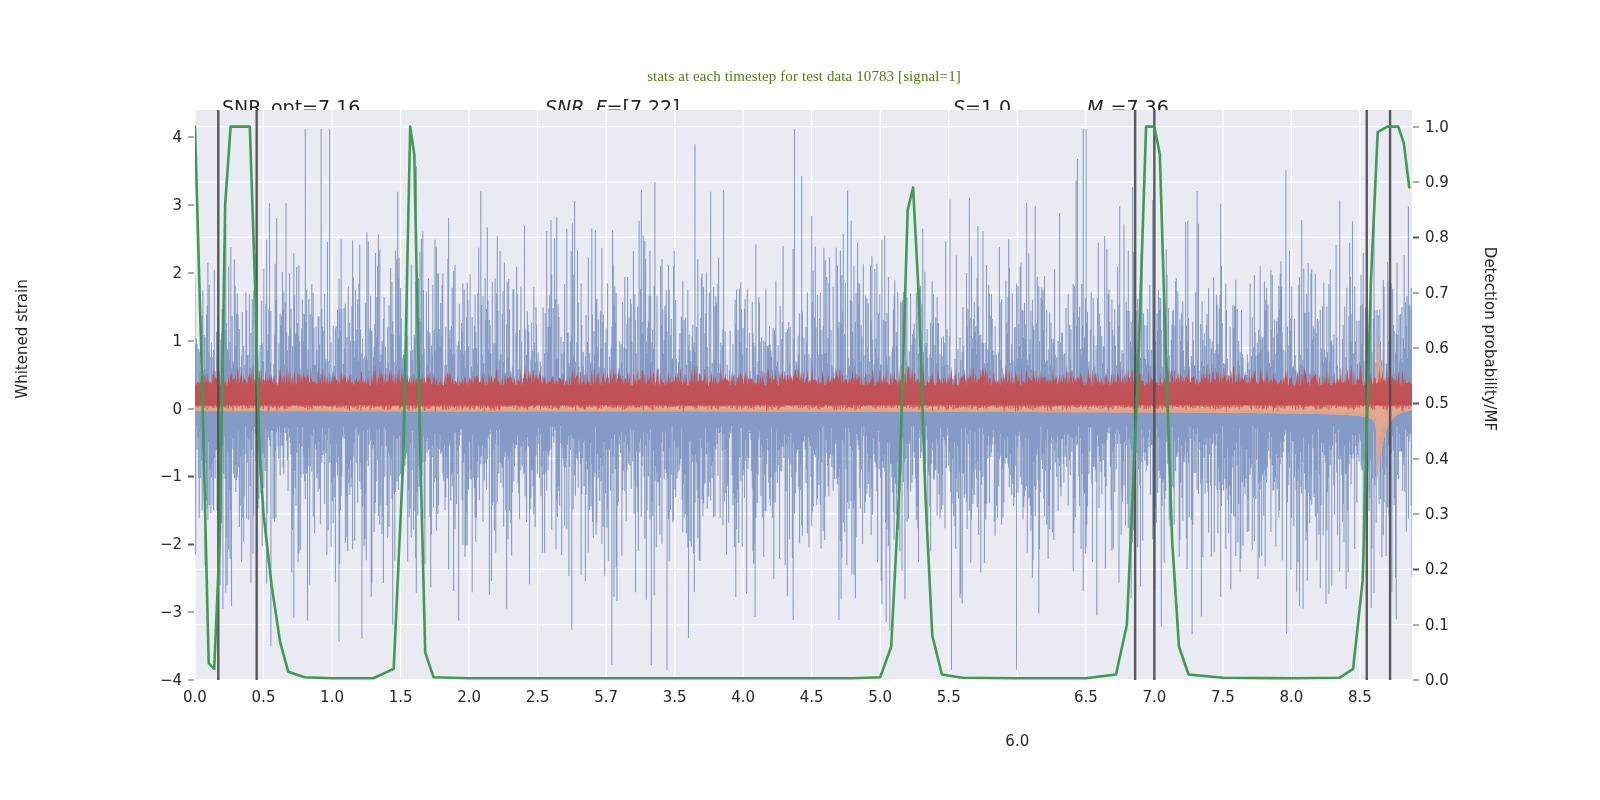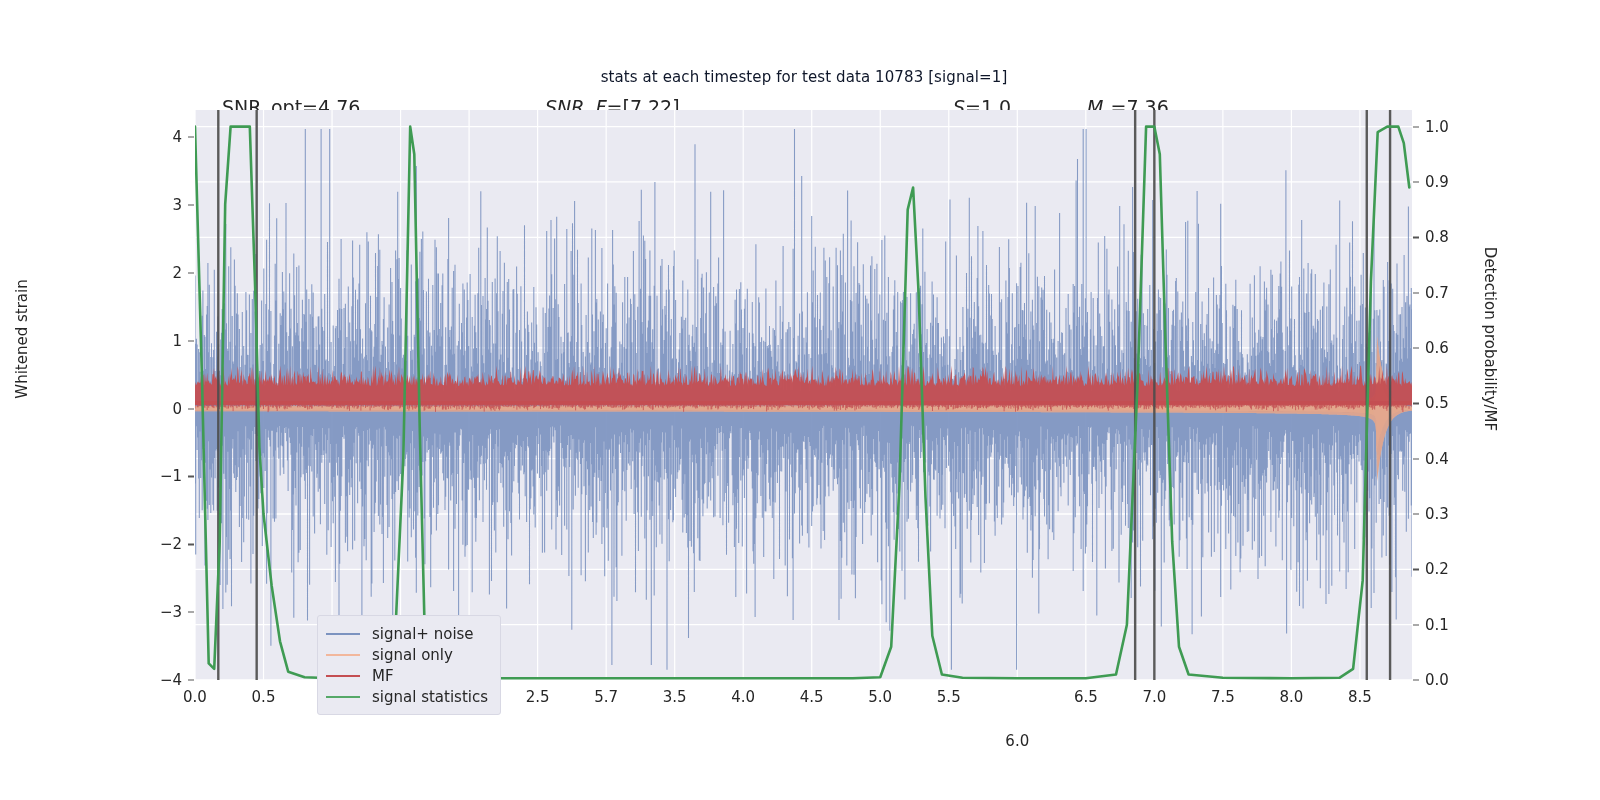--- a/index.html
+++ b/index.html
@@ -13,22 +13,23 @@
     position: relative;
     width: 1600px; height: 800px;
     background: #ffffff;
   }
   #title {
     position: absolute;
     left: 8px; right: 0;
     top: 68px;
     text-align: center;
     font-size: 15px;
-    color: #0f172a;
+    color: #4d7c0f;
     letter-spacing: 0.1px;
+    font-family: Liberation Serif, serif;
   }
   
   #axes {
     position: absolute;
     left: 195px; top: 110px;
     width: 1217px; height: 570px;
     background: #EAEAF2;
     overflow: hidden;
   }
   #plotsvg { display:block; }
@@ -141,21 +142,21 @@
     white-space: nowrap;
   }
 </style>
 </head>
 <body>
 
 <div id="figure">
 
   <div id="title">stats at each timestep for test data 10783 [signal=1]</div>
 
-  <div class="annot" style="left:222px;">SNR_opt=4.76</div>
+  <div class="annot" style="left:222px;">SNR_opt=7.16</div>
   <div class="annot" style="left:545px;"><span class="it">SNR</span><sub>M</sub><span class="it">F</span>=[7.22]</div>
   <div class="annot" style="left:953px;"><span class="it">S</span>=1.0</div>
   <div class="annot" style="left:1087px;"><span class="it">M</span><sub>c</sub>=7.36</div>
 
   <div id="ylabel-left">Whitened strain</div>
   <div id="ylabel-right">Detection probability/MF</div>
 
   <div id="axes">
     <svg id="plotsvg" width="1217" height="570" viewBox="0 0 1217 570">
       <g id="grid-group">
@@ -270,32 +271,14 @@
       <div class="ytick-right" style="top: 513.981px;">0.3</div>
       <div class="ytick-right-mark" style="top: 513.981px;"></div>
       <div class="ytick-right" style="top: 569.32px;">0.2</div>
       <div class="ytick-right-mark" style="top: 569.32px;"></div>
       <div class="ytick-right" style="top: 624.66px;">0.1</div>
       <div class="ytick-right-mark" style="top: 624.66px;"></div>
       <div class="ytick-right" style="top: 680px;">0.0</div>
       <div class="ytick-right-mark" style="top: 680px;"></div>
     </div>
 
-  <div id="legend">
-    <div class="legend-row">
-      <span class="legend-swatch" style="border-top-color:#7C93C0"></span>
-      <span class="legend-label">signal+ noise</span>
-    </div>
-    <div class="legend-row">
-      <span class="legend-swatch" style="border-top-color:#F2B79C"></span>
-      <span class="legend-label">signal only</span>
-    </div>
-    <div class="legend-row">
-      <span class="legend-swatch" style="border-top-color:#C44E52"></span>
-      <span class="legend-label">MF</span>
-    </div>
-    <div class="legend-row">
-      <span class="legend-swatch" style="border-top-color:#55A868"></span>
-      <span class="legend-label">signal statistics</span>
-    </div>
-  </div>
 
 </div>
 
 </body></html>

